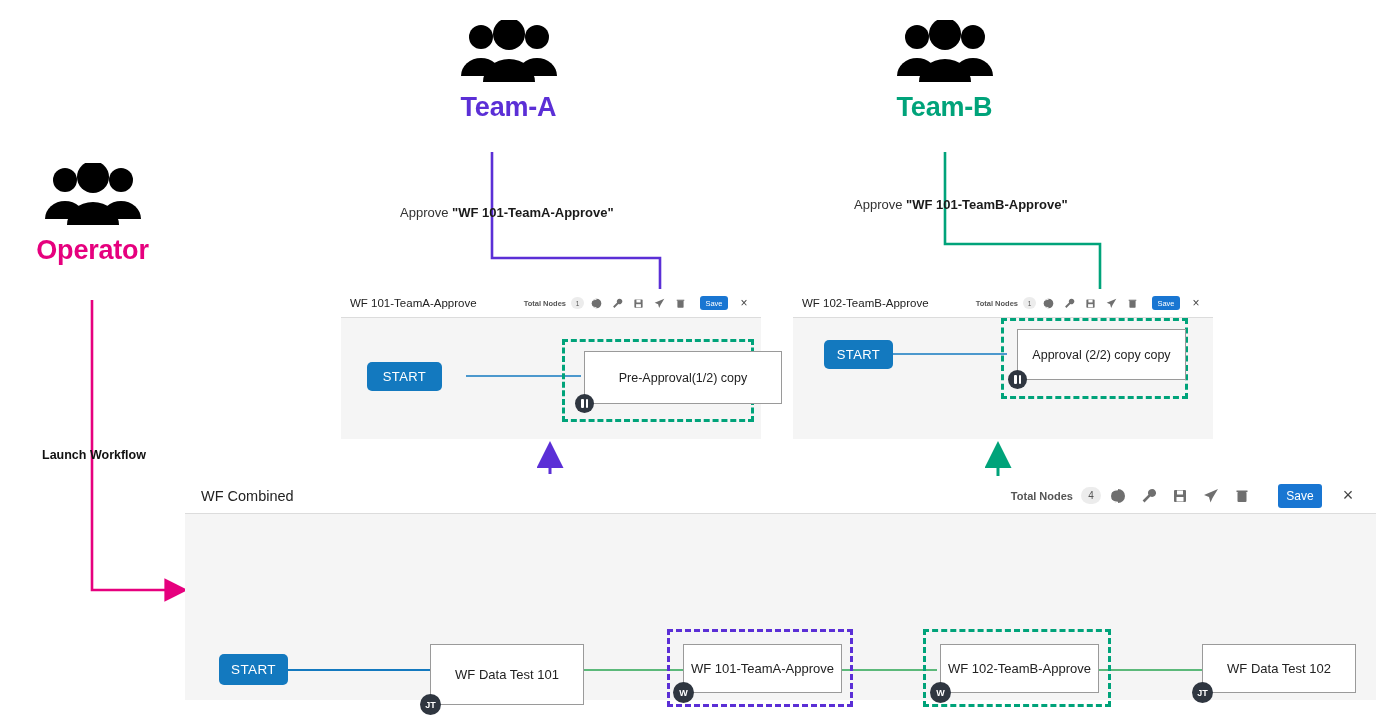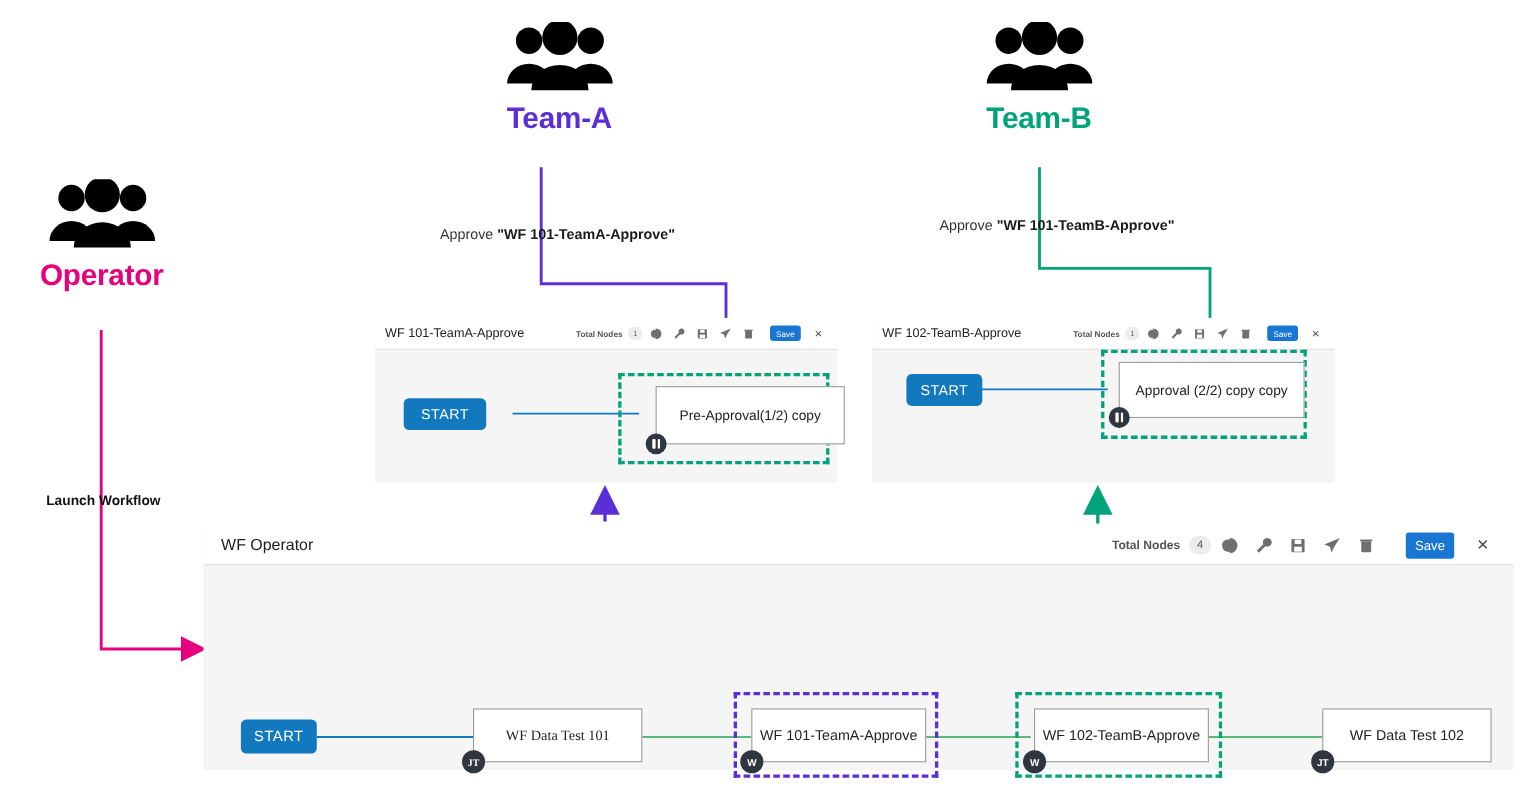--- a/index.html
+++ b/index.html
@@ -256,21 +256,21 @@
       </div>
     </div>
     <div class="canvas">
       <svg width="420" height="121" style="position:absolute;left:0;top:0;">
         <line x1="125" y1="58" x2="240" y2="58" stroke="#1379bf" stroke-width="1.6"></line>
       </svg>
       <div class="start-node" style="left:26px; top:44px; width:75px; height:29px; font-size:13px;">
         <span>START</span>
       </div>
       <div class="dash-box dash-teal" style="left:221px; top:64px; width:192px; height:83px; top:21px;"></div>
-      <div class="task-node" style="left:255px; top:33px; width:172px; height:53px; font-size:12.5px;text-align:center;">
+      <div class="task-node" style="left:243px; top:33px; width:198px; height:53px; font-size:12.5px;text-align:center;">
         <span>Pre-Approval(1/2) copy</span>
         <span class="node-badge" style="left:-10px; bottom:-10px; width:19px; height:19px;">
           <span class="pause-bars">
             <i style="width:2.5px;height:9px;"></i>
               <i style="width:2.5px;height:9px;"></i>
           </span>
         </span>
       </div>
     </div>
   </div>
@@ -329,21 +329,21 @@
             <i style="width:2.5px;height:9px;"></i>
               <i style="width:2.5px;height:9px;"></i>
           </span>
         </span>
       </div>
     </div>
   </div>
 
   <div class="panel" id="panel-combined">
     <div class="panel-head">
-      <div class="panel-title">WF Operator</div>
+      <div class="panel-title">WF Combined</div>
       <div class="panel-tools">
         <span class="tn-label">Total Nodes</span>
         <span class="tn-badge">4</span>
         <span class="tool-ico">
           <svg width="16" height="16" viewBox="0 0 16 16">
               <circle cx="8" cy="8" r="7" fill="#6f6f6f"></circle>
               <path d="M8 1.5 a9 6.5 0 0 0 0 13" stroke="#fff" stroke-width="1.3" fill="none"></path>
             </svg>
         </span>
         <span class="tool-ico">
@@ -378,21 +378,21 @@
         <line x1="103" y1="156" x2="246" y2="156" stroke="#1379bf" stroke-width="1.8"></line>
         <line x1="398" y1="156" x2="498" y2="156" stroke="#5cb97a" stroke-width="1.8"></line>
         <line x1="656" y1="156" x2="752" y2="156" stroke="#5cb97a" stroke-width="1.8"></line>
         <line x1="913" y1="156" x2="1018" y2="156" stroke="#5cb97a" stroke-width="1.8"></line>
       </svg>
 
       <div class="start-node" style="left:34px; top:140px; width:69px; height:31px; font-size:13.5px;">
         <span>START</span>
       </div>
 
-      <div class="task-node" style="left:245px; top:130px; width:154px; height:49px; font-size:13px;font-family:Liberation Serif, serif;">
+      <div class="task-node" style="left:245px; top:130px; width:154px; height:61px; font-size:13px;">
         <span>WF Data Test 101</span>
         <span class="node-badge" style="left:-11px; bottom:-11px; width:21px; height:21px; font-size:9px;">JT</span>
       </div>
 
       <div class="dash-box dash-purple" style="left:482px; top:115px; width:186px; height:78px;"></div>
       <div class="task-node" style="left:498px; top:130px; width:159px; height:49px; font-size:13px;">
         <span>WF 101-TeamA-Approve</span>
         <span class="node-badge" style="left:-11px; bottom:-11px; width:21px; height:21px; font-size:9px;">W</span>
       </div>
 

